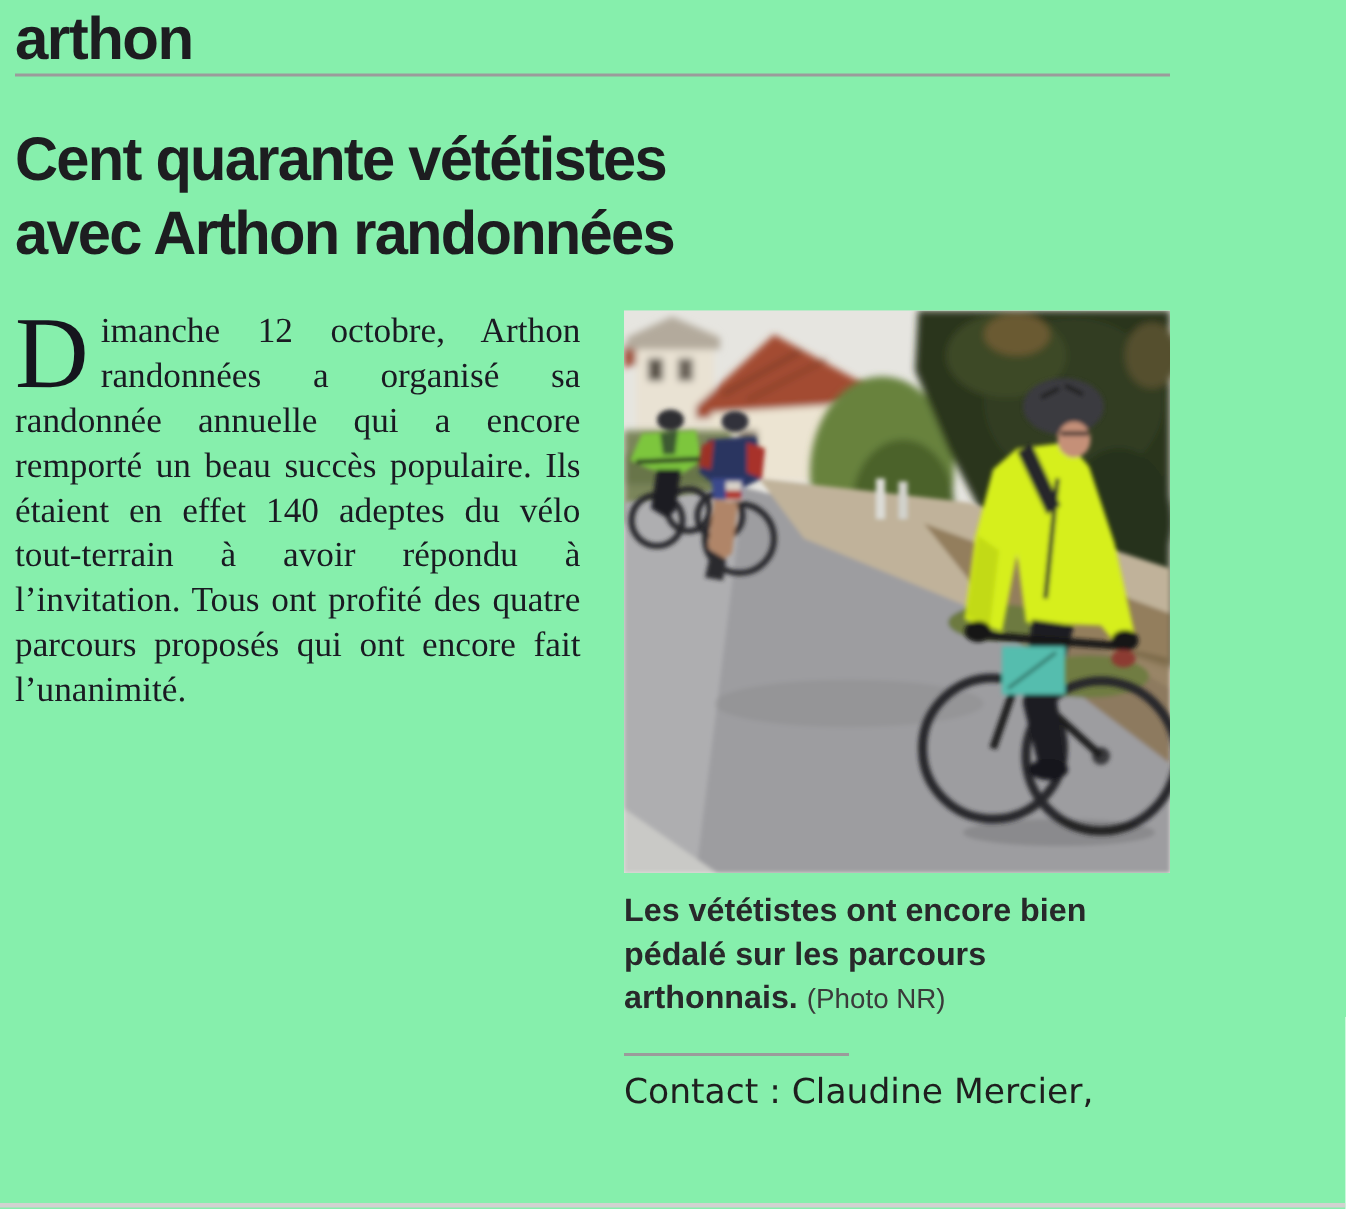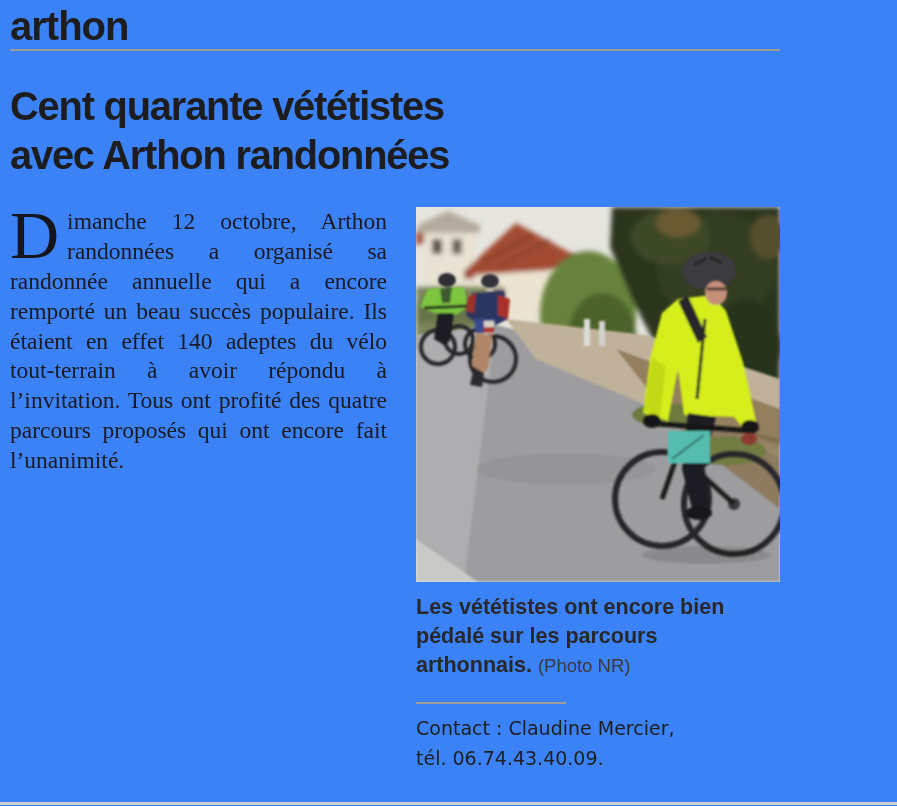--- a/index.html
+++ b/index.html
@@ -1,16 +1,16 @@
 <!DOCTYPE html>
 <html lang="fr" style="--text_dark: #1d1d20; --rule_gray: #9b9b9b; --bottom_rule: #d2d2d0; --hiviz_jacket: #d6ef1f; --teal_bag: #55bdae;"><head>
 <meta charset="utf-8">
 <style>
   html,body{margin:0;padding:0;background:#ffffff;}
-  .page{position:relative;width:897px;height:806px;background:#3b82f6;overflow:hidden;
+  .page{position:relative;width:897px;height:806px;background:#86efac;overflow:hidden;
         font-family:"Liberation Serif", serif;}
   .content{position:absolute;left:10px;top:0;width:770px;}
 
   .section-title{margin:4px 0 0 0;font-family:"Liberation Sans",sans-serif;font-weight:bold;
         font-size:40px;line-height:44px;letter-spacing:-1px;color:var(--text_dark,#1d1d20);}
   .rule-top{height:2px;background:var(--rule_gray,#9b9b9b);margin-top:1px;}
 
   .headline{margin-top:31px;font-family:"Liberation Sans",sans-serif;font-weight:bold;
         font-size:41px;line-height:49px;letter-spacing:-1.2px;color:var(--text_dark,#1d1d20);
         transform:scaleX(.97);transform-origin:left;}
@@ -24,21 +24,21 @@
   .body-text p{margin:0;}
   .drop-cap{float:left;font-size:68px;line-height:52px;padding:2px 8px 0 0;color:#15151d;}
 
   .photo-frame{width:364px;height:375px;overflow:hidden;background:#e6e5e0;}
 
   .caption{margin-top:11px;font-family:"Liberation Sans",sans-serif;font-weight:bold;
         font-size:21.5px;line-height:29px;color:#28282a;width:360px;}
   .credit{font-weight:normal;font-size:18.5px;color:#3a3a3a;letter-spacing:0;}
 
   .contact-rule{width:150px;height:2px;background:var(--rule_gray,#9b9b9b);margin:17px 0 9px 0;}
-  .contact{font-family:"DejaVu Sans",sans-serif;font-size:19px;line-height:30px;
+  .contact{font-family:"DejaVu Sans",sans-serif;font-size:23px;line-height:30px;
         color:#1e1e1e;}
 
   .rule-bottom{position:absolute;left:0;bottom:1px;width:897px;height:3px;
         background:var(--bottom_rule,#d2d2d0);}
 </style>
 </head>
 <body>
 
 <div class="page">
   <div class="content">
@@ -162,21 +162,20 @@
             </g>
           </svg>
         </div>
 
         <p class="caption"><span>Les vététistes ont encore bien pédalé sur les parcours arthonnais.</span> <span class="credit">(Photo NR)</span></p>
 
         <div class="contact-rule"></div>
 
         <div class="contact">
           <div>Contact : Claudine Mercier,</div>
-          <div>tél. 06.74.43.40.09.</div>
         </div>
 
       </div>
     </div>
   </div>
 
   <div class="rule-bottom"></div>
 </div>
 
 </body></html>

